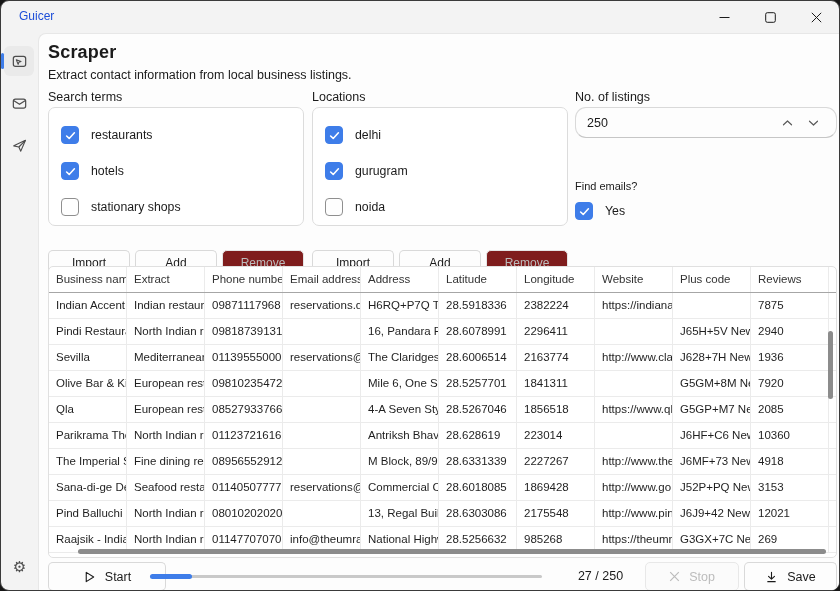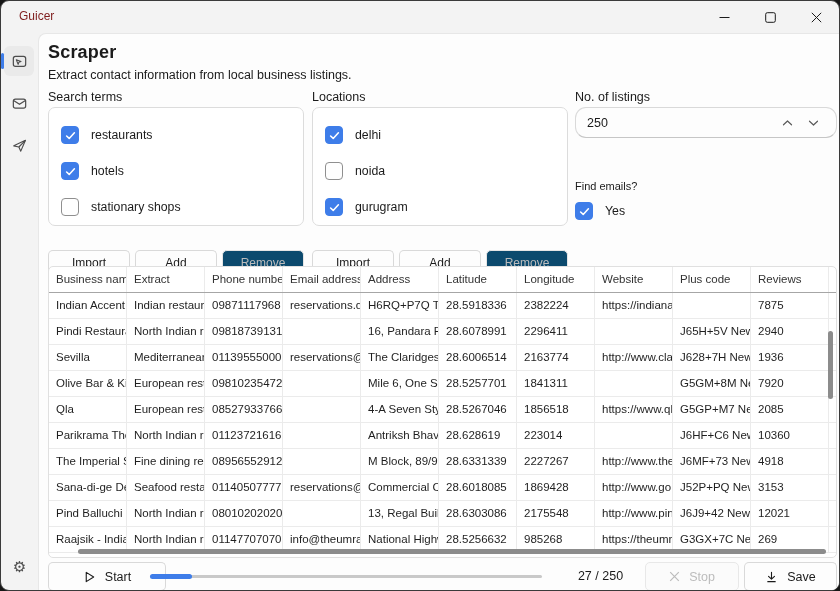--- a/index.html
+++ b/index.html
@@ -11,21 +11,21 @@
   }
   .window {
     position:relative; width:840px; height:591px;
     background:#f3f3f3; border-radius:9px; overflow:hidden;
     border:1px solid #3a3a3a;
     color:#1b1b1b;
   }
   
   .titlebar { position:absolute; left:0; top:0; right:0; height:32px; }
   .titlebar .title {
-    position:absolute; left:18px; top:0; line-height:30px; font-size:12px; color:#7f1d1d;
+    position:absolute; left:18px; top:0; line-height:30px; font-size:12px; color:#1d4ed8;
   }
   .win-controls { position:absolute; right:0; top:0; height:32px; display:flex; }
   .win-btn { width:46px; height:32px; display:flex; align-items:center; justify-content:center; }
   .win-btn svg { display:block; }
   
   .sidebar { position:absolute; left:0; top:32px; bottom:0; width:37px; }
   .nav-item {
     position:relative; width:37px; height:30px; margin-top:12px;
     display:flex; align-items:center; justify-content:center;
   }
@@ -75,21 +75,21 @@
   .chk.on { background:var(--accent); border-color:var(--accent); }
   .chk.on .tick { display:block; }
   .chk-label { font-size:12.3px; }
   .btn-row { display:flex; gap:5px; margin-top:24px;justify-content:center; }
   .btn {
     flex:1; height:26px; background:#fdfdfd; border:1px solid #d9d9d9;
     border-bottom-color:#cfcfcf; border-radius:5px; font-size:12px; color:#1b1b1b;
     display:flex; align-items:center; justify-content:center; gap:7px;
     font-family:"Liberation Sans", sans-serif;
   }
-  .btn.disabled { color:#bcbcbc; background:#0c4a6e; border-color:#e5e5e5; }
+  .btn.disabled { color:#bcbcbc; background:#7f1d1d; border-color:#e5e5e5; }
   
   .spinner {
     margin-top:2px; height:31px; width:100%;
     border:1px solid #d9d9d9; border-bottom-color:#c6c6c6; border-radius:11px;
     background:#fdfdfd; display:flex; align-items:center; padding:0 10px 0 11px;
   }
   .spinner .value { flex:1; font-size:12.5px; }
   .spin-btn { width:26px; height:24px; display:flex; align-items:center; justify-content:center; }
   .find-label { position:absolute; left:0; top:90px; font-size:11px; }
   .find-row { position:absolute; left:0; top:112px; display:flex; align-items:center; gap:12px; }
@@ -235,30 +235,30 @@
       <div class="listbox" id="loc-list">
           <div class="chk-row">
             <span class="chk on">
               <svg class="tick" viewBox="0 0 16 16">
                 <polyline points="3.2,8.6 6.4,11.6 12.8,4.6" fill="none" stroke="#fff" stroke-width="1.9" stroke-linecap="round" stroke-linejoin="round"></polyline>
               </svg>
             </span>
             <span class="chk-label">delhi</span>
           </div>
           <div class="chk-row">
-            <span class="chk"></span>
-            <span class="chk-label">noida</span>
-          </div>
-          <div class="chk-row">
             <span class="chk on">
               <svg class="tick" viewBox="0 0 16 16">
                 <polyline points="3.2,8.6 6.4,11.6 12.8,4.6" fill="none" stroke="#fff" stroke-width="1.9" stroke-linecap="round" stroke-linejoin="round"></polyline>
               </svg>
             </span>
             <span class="chk-label">gurugram</span>
+          </div>
+          <div class="chk-row">
+            <span class="chk"></span>
+            <span class="chk-label">noida</span>
           </div>
         </div>
       <div class="btn-row">
         <button class="btn">Import</button>
         <button class="btn">Add</button>
         <button class="btn disabled">Remove</button>
       </div>
     </div>
 
     <div class="group group-right">

